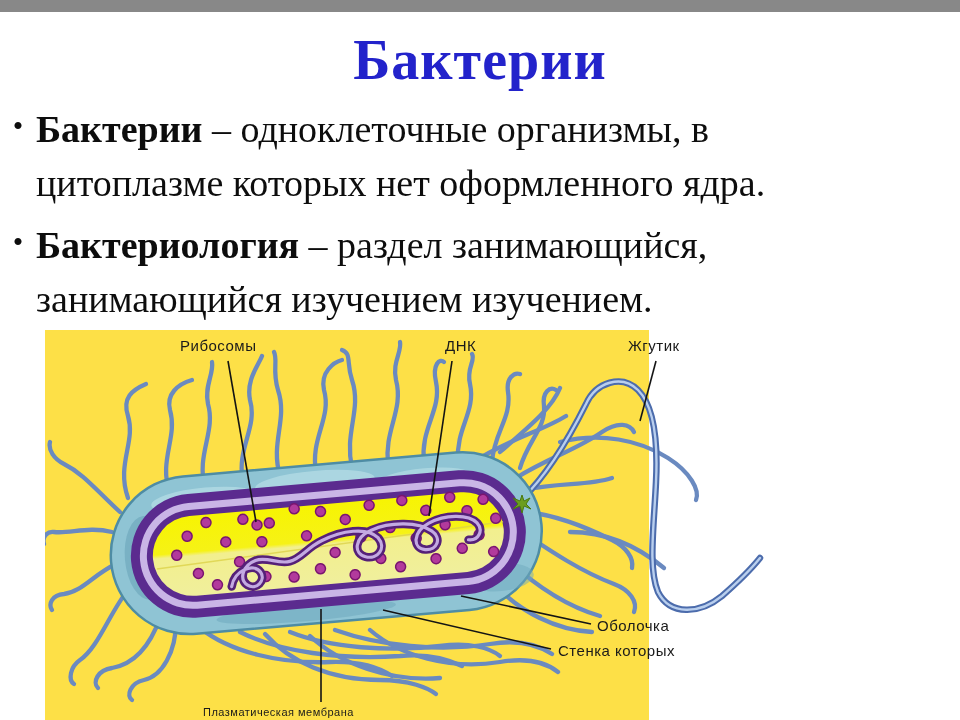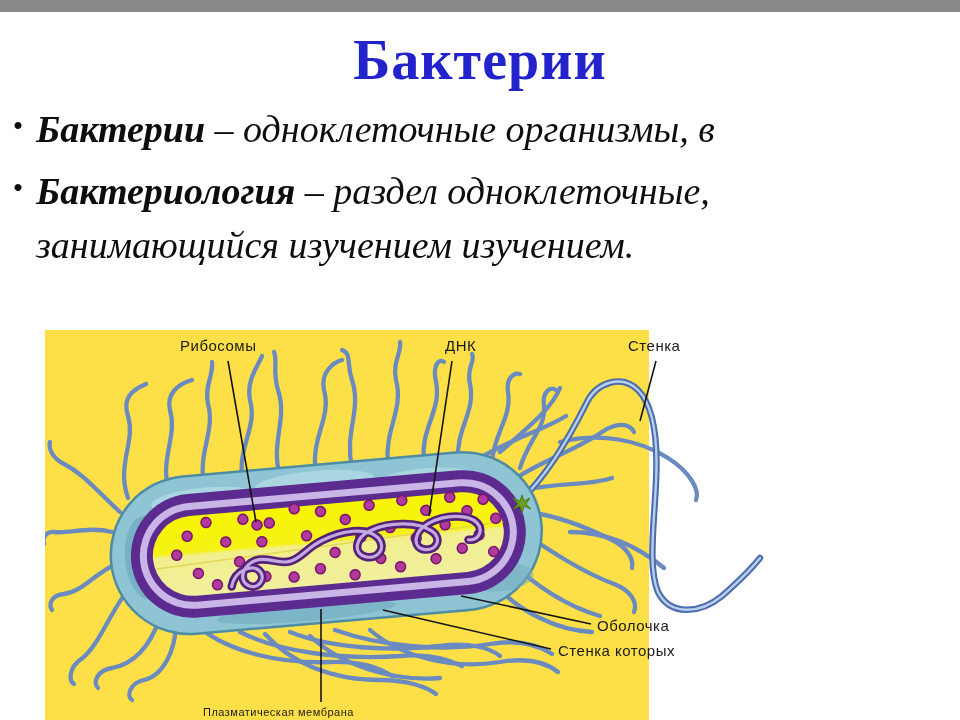--- a/index.html
+++ b/index.html
@@ -8,21 +8,21 @@
     font-family:"Liberation Serif",serif;overflow:hidden;margin:12px auto;
   }
   .title{
     position:absolute;top:16px;left:0;width:100%;text-align:center;
     font-size:56px;font-weight:bold;color:#2323cb;letter-spacing:1px;
   }
   .bullets{position:absolute;top:90px;left:0;width:950px;}
   .bullet{display:flex;color:#0d0d0d;margin-bottom:8px;}
   .marker{width:36px;text-align:center;font-size:30px;line-height:48px;flex:none;}
   .btext{font-size:38px;line-height:54px;}
-  .bline{white-space:nowrap;font-style:italic;}
+  .bline{white-space:nowrap;}
   .term{font-weight:bold;}
   .diagram{
     position:absolute;left:45px;top:318px;width:604px;height:402px;
     background:#fde047;
   }
   .diagram svg{position:absolute;left:0;top:0;}
   .dlabel{
     position:absolute;font-family:"Liberation Sans",sans-serif;
     font-size:15px;color:#1a1a1a;letter-spacing:.5px;white-space:nowrap;
   }
@@ -33,26 +33,27 @@
 
 <div class="slide">
 
   <div class="title">Бактерии</div>
 
   <div class="bullets">
     <div class="bullet">
       <span class="marker">•</span>
       <div class="btext">
         <div class="bline"><span class="term">Бактерии</span><span> – одноклеточные организмы, в</span></div>
+        <div class="bline">цитоплазме которых нет оформленного ядра.</div>
       </div>
     </div>
     <div class="bullet">
       <span class="marker">•</span>
       <div class="btext">
-        <div class="bline"><span class="term">Бактериология</span><span> – раздел одноклеточные,</span></div>
+        <div class="bline"><span class="term">Бактериология</span><span> – раздел занимающийся,</span></div>
         <div class="bline">занимающийся изучением изучением.</div>
       </div>
     </div>
   </div>
 
   <div class="diagram">
     <svg width="725" height="402" viewBox="45 318 725 402">
       <defs>
         <linearGradient id="cyto" x1="0" y1="0" x2="0" y2="1">
           <stop offset="0" stop-color="#f7f403"></stop>
@@ -183,19 +184,19 @@
         <line x1="452" y1="349" x2="429" y2="504"></line>
         <line x1="656" y1="349" x2="640" y2="409"></line>
         <line x1="591" y1="612" x2="461" y2="584"></line>
         <line x1="551" y1="637" x2="383" y2="598"></line>
         <line x1="321" y1="690" x2="321" y2="597"></line>
       </g>
     </svg>
 
     <div class="dlabel" style="left:135px;top:7px">Рибосомы</div>
     <div class="dlabel" style="left:400px;top:7px">ДНК</div>
-    <div class="dlabel" style="left:583px;top:7px">Стенка</div>
+    <div class="dlabel" style="left:583px;top:7px">Жгутик</div>
     <div class="dlabel" style="left:552px;top:287px">Оболочка</div>
     <div class="dlabel" style="left:513px;top:312px">Стенка которых</div>
     <div class="dlabel big" style="left:158px;top:376px">Плазматическая мембрана</div>
   </div>
 
 </div>
 
 </body></html>

